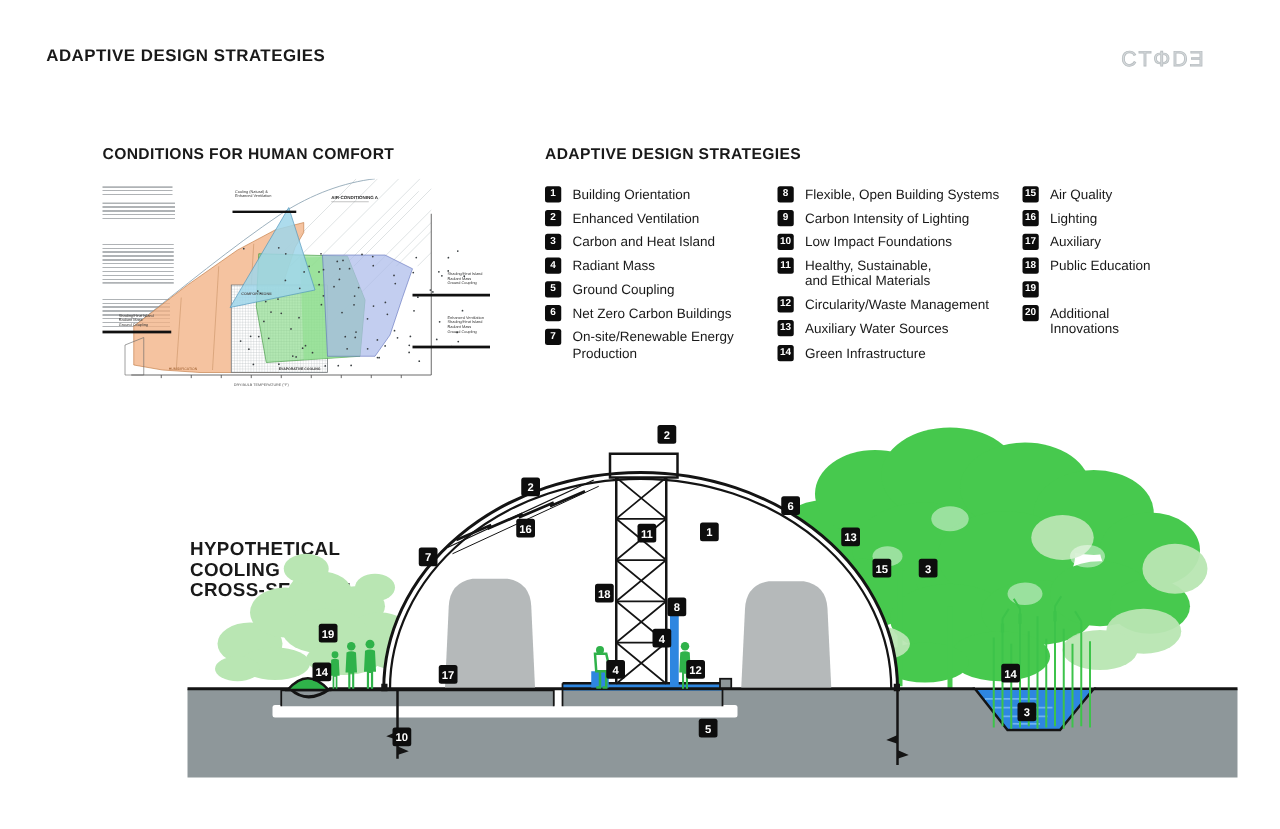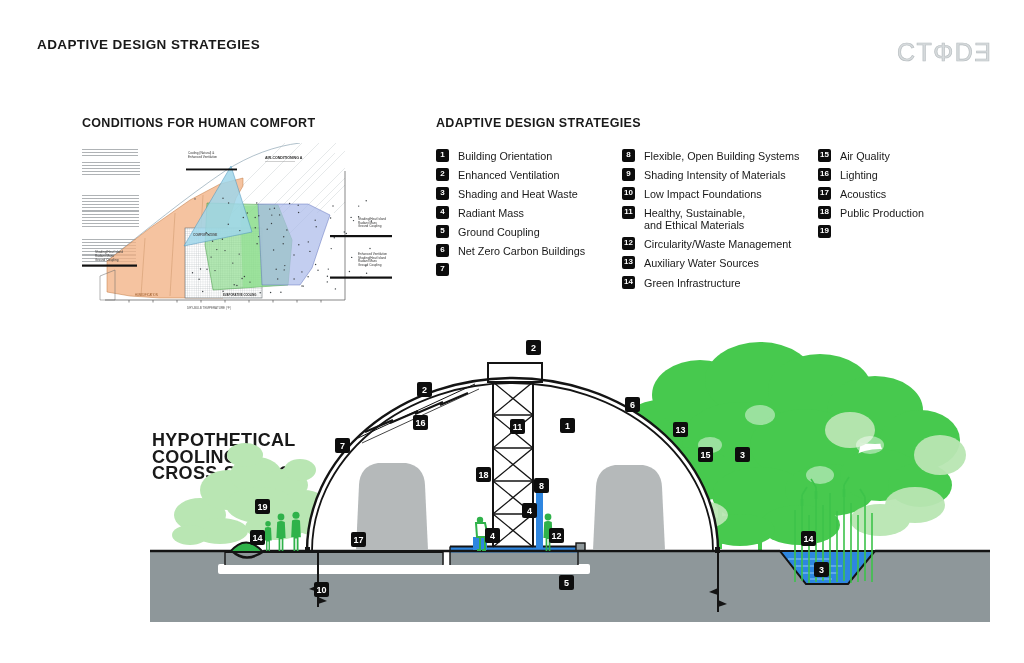--- a/index.html
+++ b/index.html
@@ -1,34 +1,34 @@
 <!DOCTYPE html>
 <html><head>
 <meta charset="utf-8">
 <style>
   html,body{margin:0;padding:0;background:#fff;}
   #canvas{position:relative;width:1024px;height:663px;background:#ffffff;overflow:hidden;
           font-family:"Liberation Sans",sans-serif;color:#191919;padding-left:36px;}
   
   .main-title{position:absolute;left:37px;top:36px;font-size:13.5px;font-weight:800;
               line-height:17px;letter-spacing:.4px;}
-  .logo{position:absolute;left:897px;top:38px;font-size:25px;font-weight:400;letter-spacing:1.5px;
+  .logo{position:absolute;left:897px;top:38px;font-size:17px;font-weight:400;letter-spacing:1.5px;
         color:#d7dbdd;-webkit-text-stroke:.7px #b8bec1;}
   
   .sec-head{position:absolute;font-size:12.5px;font-weight:800;letter-spacing:.3px;}
   
   .col{position:absolute;top:149px;}
   .strategy-item{display:flex;gap:9px;margin-bottom:6px;font-size:10.8px;line-height:1.12;}
   .badge{flex:none;width:13px;height:13px;background:#0c0c0c;color:#fff;font-size:8px;font-weight:700;
          display:flex;align-items:center;justify-content:center;border-radius:2px;}
   .strategy-label{padding-top:1px;}
   
   .micro-par{position:absolute;background:repeating-linear-gradient(to bottom,#8d9296 0px,#8d9296 1.1px,transparent 1.1px,transparent 3.1px);opacity:.7;}
   
-  .xs-head{position:absolute;left:152px;top:432px;font-size:18px;font-weight:800;line-height:16.5px;letter-spacing:.3px;}
+  .xs-head{position:absolute;left:152px;top:432px;font-size:15px;font-weight:800;line-height:16.5px;letter-spacing:.3px;}
   
   .dbadge{position:absolute;width:15px;height:15px;background:#0d0d0d;color:#fff;font-size:9px;font-weight:700;
           display:flex;align-items:center;justify-content:center;border-radius:2px;z-index:5;}
   svg text{font-family:"Liberation Sans",sans-serif;}
 </style>
 </head>
 <body>
 
 <div id="canvas">
 
@@ -228,46 +228,47 @@
       <div class="strategy-item">
         <span class="badge">1</span>
         <span class="strategy-label">Building Orientation</span>
       </div>
       <div class="strategy-item">
         <span class="badge">2</span>
         <span class="strategy-label">Enhanced Ventilation</span>
       </div>
       <div class="strategy-item">
         <span class="badge">3</span>
-        <span class="strategy-label">Shading and Heat Waste</span>
+        <span class="strategy-label">Carbon and Heat Island</span>
       </div>
       <div class="strategy-item">
         <span class="badge">4</span>
         <span class="strategy-label">Radiant Mass</span>
       </div>
       <div class="strategy-item">
         <span class="badge">5</span>
         <span class="strategy-label">Ground Coupling</span>
       </div>
       <div class="strategy-item">
         <span class="badge">6</span>
         <span class="strategy-label">Net Zero Carbon Buildings</span>
       </div>
       <div class="strategy-item">
         <span class="badge">7</span>
+        <span class="strategy-label">On-site/Renewable Energy<br>Production</span>
       </div>
     </div>
   <div class="col" style="left:622px;width:192px;">
       <div class="strategy-item">
         <span class="badge">8</span>
         <span class="strategy-label">Flexible, Open Building Systems</span>
       </div>
       <div class="strategy-item">
         <span class="badge">9</span>
-        <span class="strategy-label">Shading Intensity of Materials</span>
+        <span class="strategy-label">Carbon Intensity of Lighting</span>
       </div>
       <div class="strategy-item">
         <span class="badge">10</span>
         <span class="strategy-label">Low Impact Foundations</span>
       </div>
       <div class="strategy-item">
         <span class="badge">11</span>
         <span class="strategy-label">Healthy, Sustainable,<br>and Ethical Materials</span>
       </div>
       <div class="strategy-item">
@@ -287,28 +288,32 @@
       <div class="strategy-item">
         <span class="badge">15</span>
         <span class="strategy-label">Air Quality</span>
       </div>
       <div class="strategy-item">
         <span class="badge">16</span>
         <span class="strategy-label">Lighting</span>
       </div>
       <div class="strategy-item">
         <span class="badge">17</span>
-        <span class="strategy-label">Acoustics</span>
+        <span class="strategy-label">Auxiliary</span>
       </div>
       <div class="strategy-item">
         <span class="badge">18</span>
-        <span class="strategy-label">Public Production</span>
+        <span class="strategy-label">Public Education</span>
       </div>
       <div class="strategy-item">
         <span class="badge">19</span>
+      </div>
+      <div class="strategy-item">
+        <span class="badge">20</span>
+        <span class="strategy-label">Additional<br>Innovations</span>
       </div>
     </div>
 
   <div class="xs-head">
     <div>HYPOTHETICAL</div>
     <div>COOLING</div>
     <div>CROSS-SECTION</div>
   </div>
 
   <svg style="position:absolute;left:60px;top:335px;z-index:1;" width="950" height="310" viewBox="0 0 950 310">

